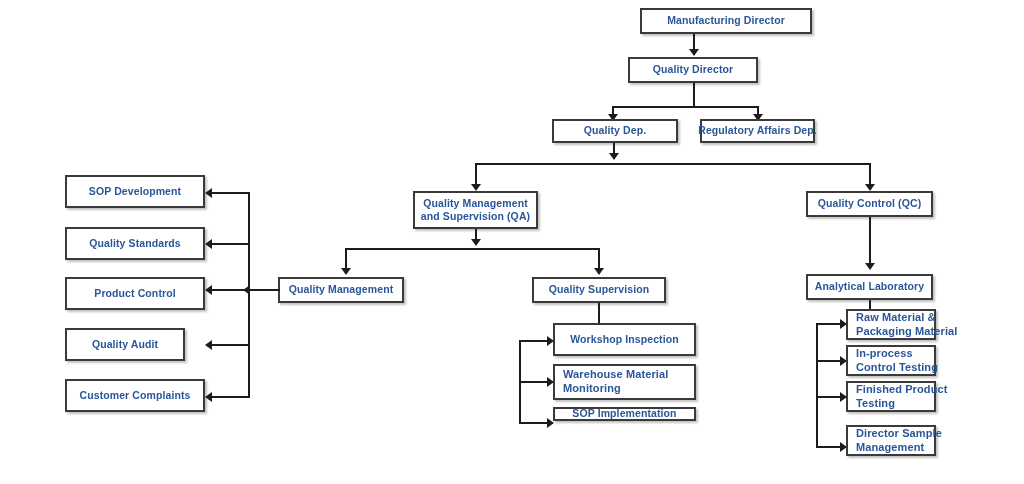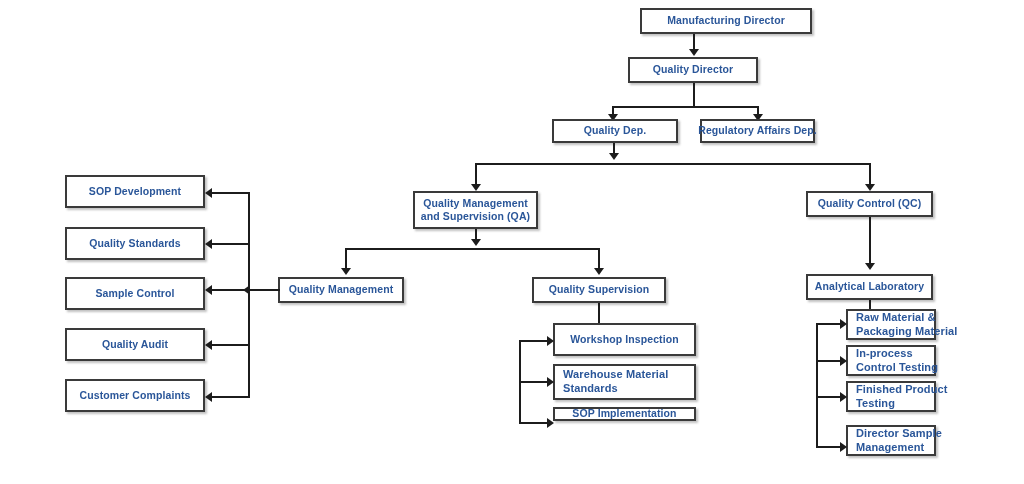--- a/index.html
+++ b/index.html
@@ -148,26 +148,26 @@
   <div class="h" style="left:210px; top:192px; width:40px;"></div>
   <div class="arrow left" style="left:205px; top:188px;"></div>
 
   <div class="node center" style="left:65px; top:227px; width:140px; height:33px;">
     <span class="ln">Quality Standards</span>
   </div>
   <div class="h" style="left:210px; top:243px; width:40px;"></div>
   <div class="arrow left" style="left:205px; top:239px;"></div>
 
   <div class="node center" style="left:65px; top:277px; width:140px; height:33px;">
-    <span class="ln">Sample Control</span>
+    <span class="ln">Product Control</span>
   </div>
   <div class="h" style="left:210px; top:289px; width:40px;"></div>
   <div class="arrow left" style="left:205px; top:285px;"></div>
 
-  <div class="node center" style="left:65px; top:328px; width:140px; height:33px;">
+  <div class="node center" style="left:65px; top:328px; width:120px; height:33px;">
     <span class="ln">Quality Audit</span>
   </div>
   <div class="h" style="left:210px; top:344px; width:40px;"></div>
   <div class="arrow left" style="left:205px; top:340px;"></div>
 
   <div class="node center" style="left:65px; top:379px; width:140px; height:33px;">
     <span class="ln">Customer Complaints</span>
   </div>
   <div class="h" style="left:210px; top:396px; width:40px;"></div>
   <div class="arrow left" style="left:205px; top:392px;"></div>
@@ -176,21 +176,21 @@
   <div class="v" style="left:519px; top:340px; height:83px;"></div>
 
   <div class="node center" style="left:553px; top:323px; width:143px; height:33px;">
     <span class="ln">Workshop Inspection</span>
   </div>
   <div class="h" style="left:519px; top:340px; width:30px;"></div>
   <div class="arrow right" style="left:547px; top:336px;"></div>
 
   <div class="node left sm" style="left:553px; top:364px; width:143px; height:36px;">
     <span class="ln">Warehouse Material</span>
-    <span class="ln">Standards</span>
+    <span class="ln">Monitoring</span>
   </div>
   <div class="h" style="left:519px; top:381px; width:30px;"></div>
   <div class="arrow right" style="left:547px; top:377px;"></div>
 
   <div class="node center" style="left:553px; top:407px; width:143px; height:14px;">
     <span class="ln">SOP Implementation</span>
   </div>
   <div class="h" style="left:519px; top:422px; width:30px;"></div>
   <div class="arrow right" style="left:547px; top:418px;"></div>
 

